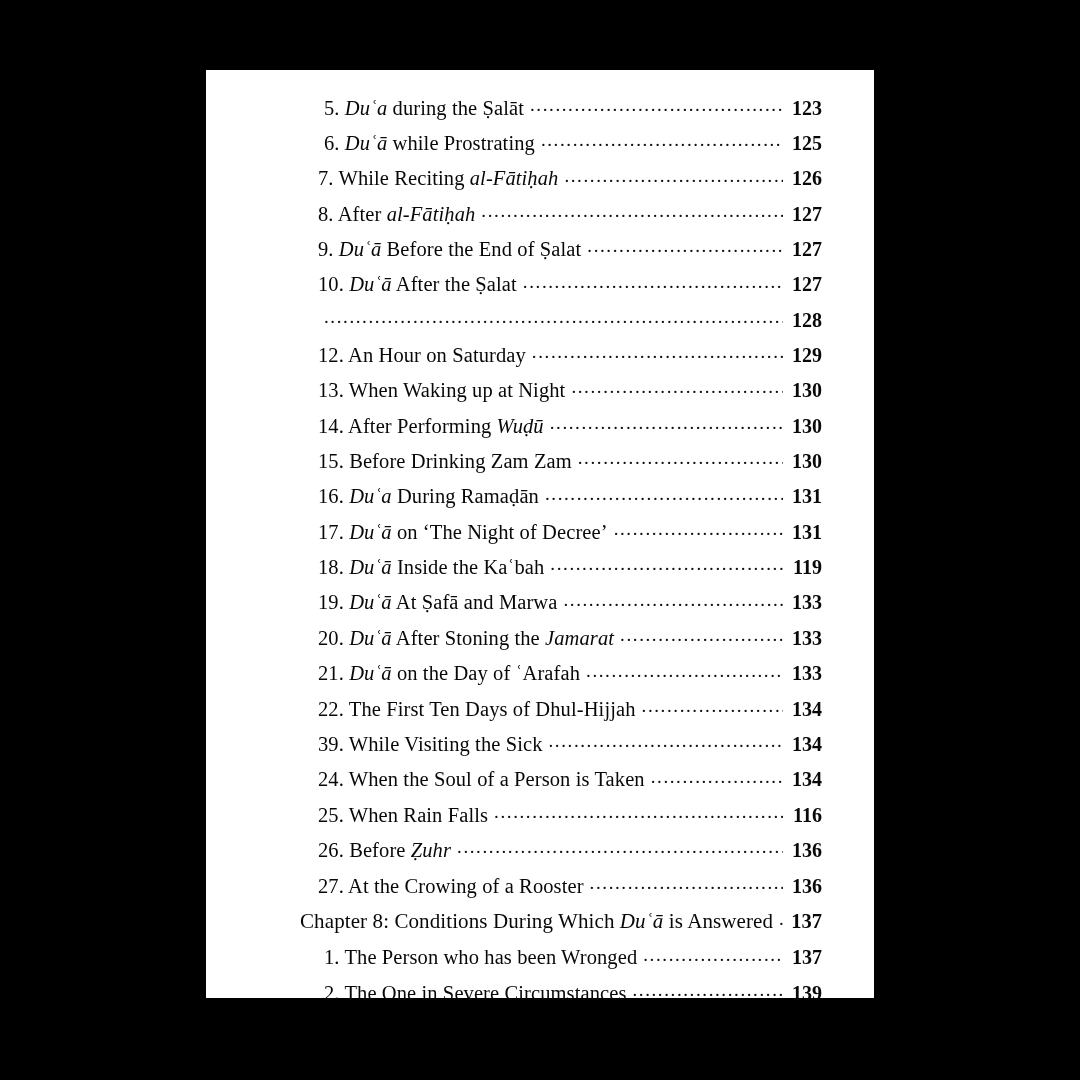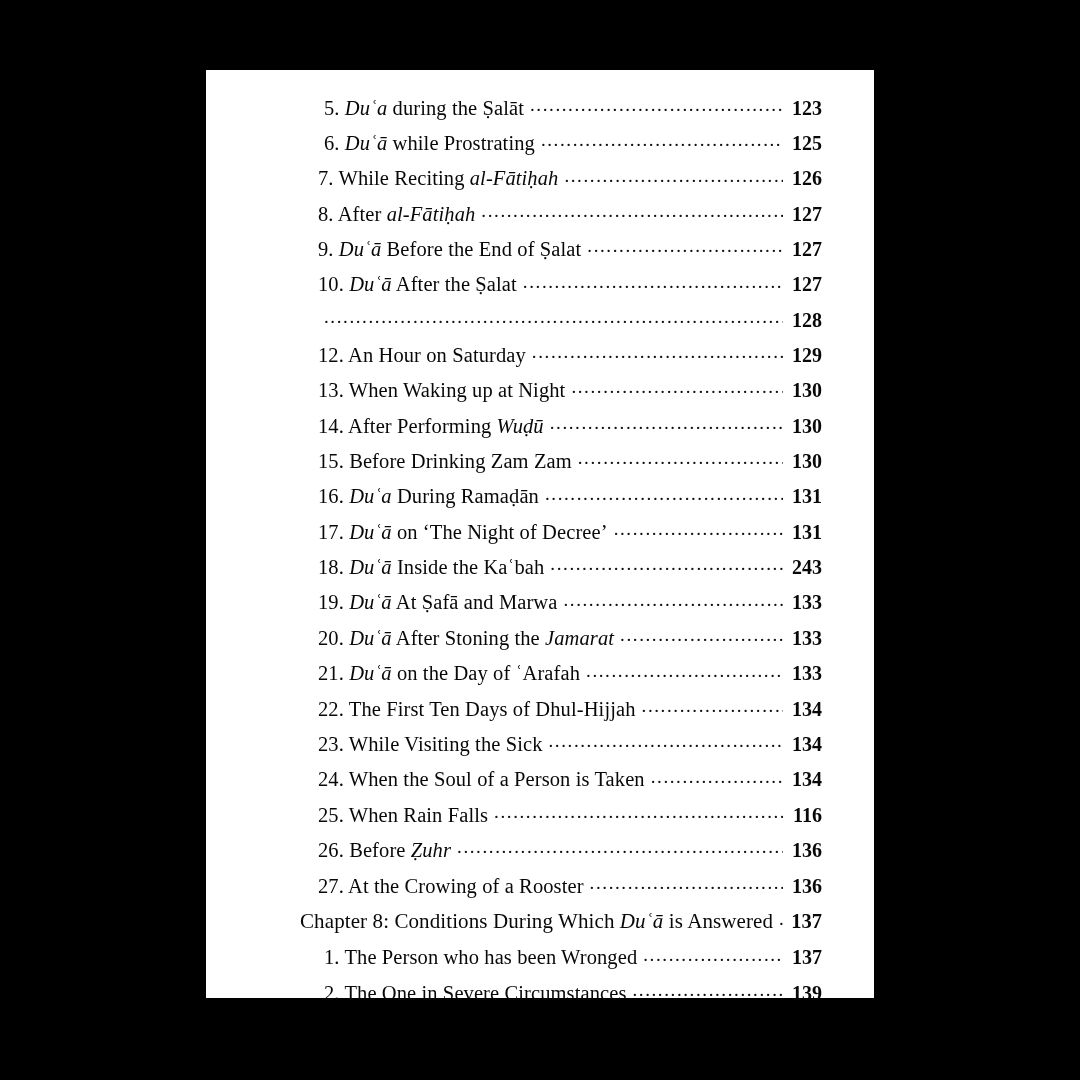--- a/index.html
+++ b/index.html
@@ -136,21 +136,21 @@
         <span class="page">131</span>
       </div>
       <div class="toc-row lvl-item ind-2">
         <span class="label">17. <em>Duʿā</em> on ‘The Night of Decree’</span>
         <span class="leader"></span>
         <span class="page">131</span>
       </div>
       <div class="toc-row lvl-item ind-2">
         <span class="label">18. <em>Duʿā</em> Inside the Kaʿbah</span>
         <span class="leader"></span>
-        <span class="page">243</span>
+        <span class="page">119</span>
       </div>
       <div class="toc-row lvl-item ind-2">
         <span class="label">19. <em>Duʿā</em> At Ṣafā and Marwa</span>
         <span class="leader"></span>
         <span class="page">133</span>
       </div>
       <div class="toc-row lvl-item ind-2">
         <span class="label">20. <em>Duʿā</em> After Stoning the <em>Jamarat</em></span>
         <span class="leader"></span>
         <span class="page">133</span>
@@ -159,21 +159,21 @@
         <span class="label">21. <em>Duʿā</em> on the Day of ʿArafah</span>
         <span class="leader"></span>
         <span class="page">133</span>
       </div>
       <div class="toc-row lvl-item ind-2">
         <span class="label">22. The First Ten Days of Dhul-Hijjah</span>
         <span class="leader"></span>
         <span class="page">134</span>
       </div>
       <div class="toc-row lvl-item ind-2">
-        <span class="label">23. While Visiting the Sick</span>
+        <span class="label">39. While Visiting the Sick</span>
         <span class="leader"></span>
         <span class="page">134</span>
       </div>
       <div class="toc-row lvl-item ind-2">
         <span class="label">24. When the Soul of a Person is Taken</span>
         <span class="leader"></span>
         <span class="page">134</span>
       </div>
       <div class="toc-row lvl-item ind-2">
         <span class="label">25. When Rain Falls</span>

